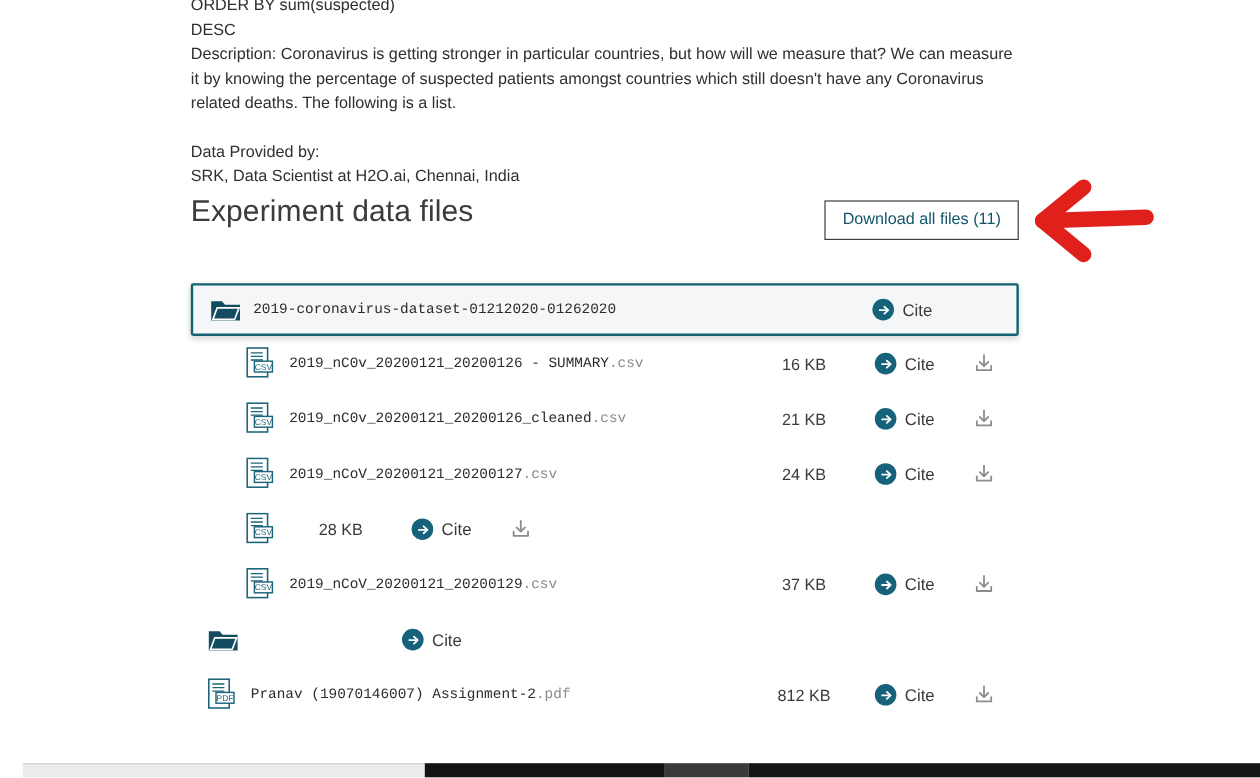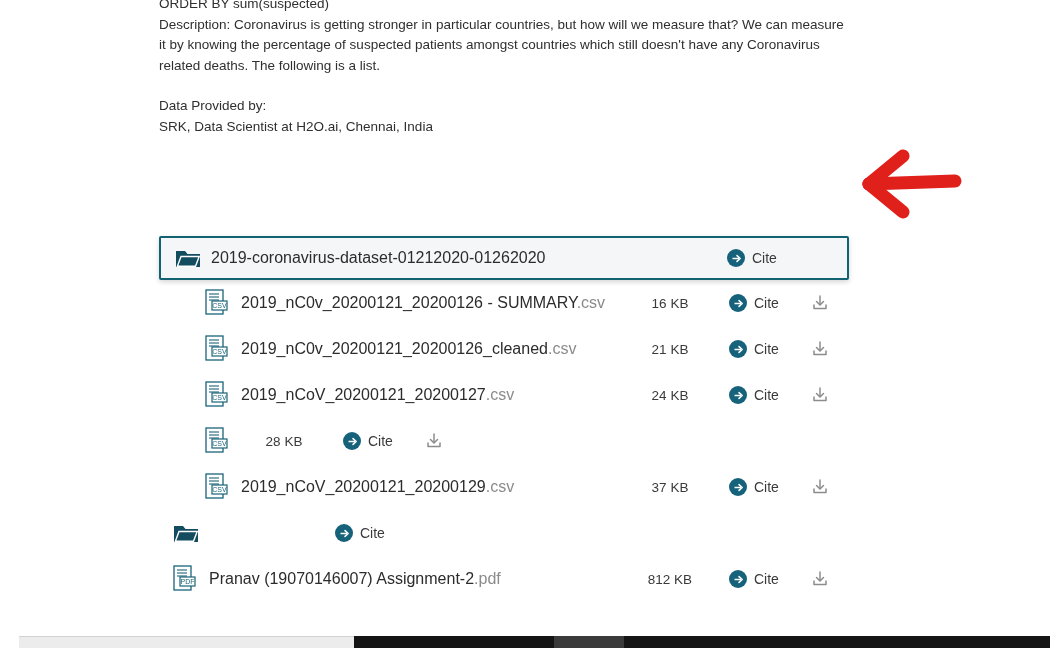--- a/index.html
+++ b/index.html
@@ -122,24 +122,25 @@
 
   .icon-cell {
     width: 36px;
     flex: 0 0 36px;
     display: flex;
     align-items: center;
     justify-content: flex-start;
   }
   .name-cell {
     flex: 1 1 auto;
-    font-size: 16px;
+    font-size: 12px;
     color: #2c2c2c;
     white-space: nowrap;
     overflow: hidden;
+    font-family: Liberation Mono, monospace;
   }
   .name-ext {
     color: #8b8b8b;
   }
   .size-cell {
     flex: 0 0 86px;
     text-align: center;
     font-size: 13.5px;
     color: #3a3a3a;
     padding-right: 16px;
@@ -212,27 +213,30 @@
     background: #151515;
   }
 </style>
 </head>
 <body>
 
 <div class="page">
 
   <div class="desc-block">
     <div class="desc-line">ORDER BY sum(suspected)</div>
+    <div class="desc-line">DESC</div>
     <div class="desc-line desc-para">Description: Coronavirus is getting stronger in particular countries, but how will we measure that? We can measure it by knowing the percentage of suspected patients amongst countries which still doesn't have any Coronavirus related deaths. The following is a list.</div>
     <div class="desc-gap"></div>
     <div class="desc-line">Data Provided by:</div>
     <div class="desc-line">SRK, Data Scientist at H2O.ai, Chennai, India</div>
   </div>
 
   <div class="section-head">
+    <div class="section-title">Experiment data files</div>
+    <button class="download-all-btn">Download all files (11)</button>
   </div>
 
   <svg class="red-arrow" viewBox="0 0 120 72">
     <g stroke="#e0201b" stroke-width="13" stroke-linecap="round" fill="none">
       <line x1="22" y1="36" x2="108" y2="33"></line>
       <line x1="22" y1="36" x2="56" y2="8"></line>
       <line x1="22" y1="36" x2="56" y2="64"></line>
     </g>
   </svg>
 

